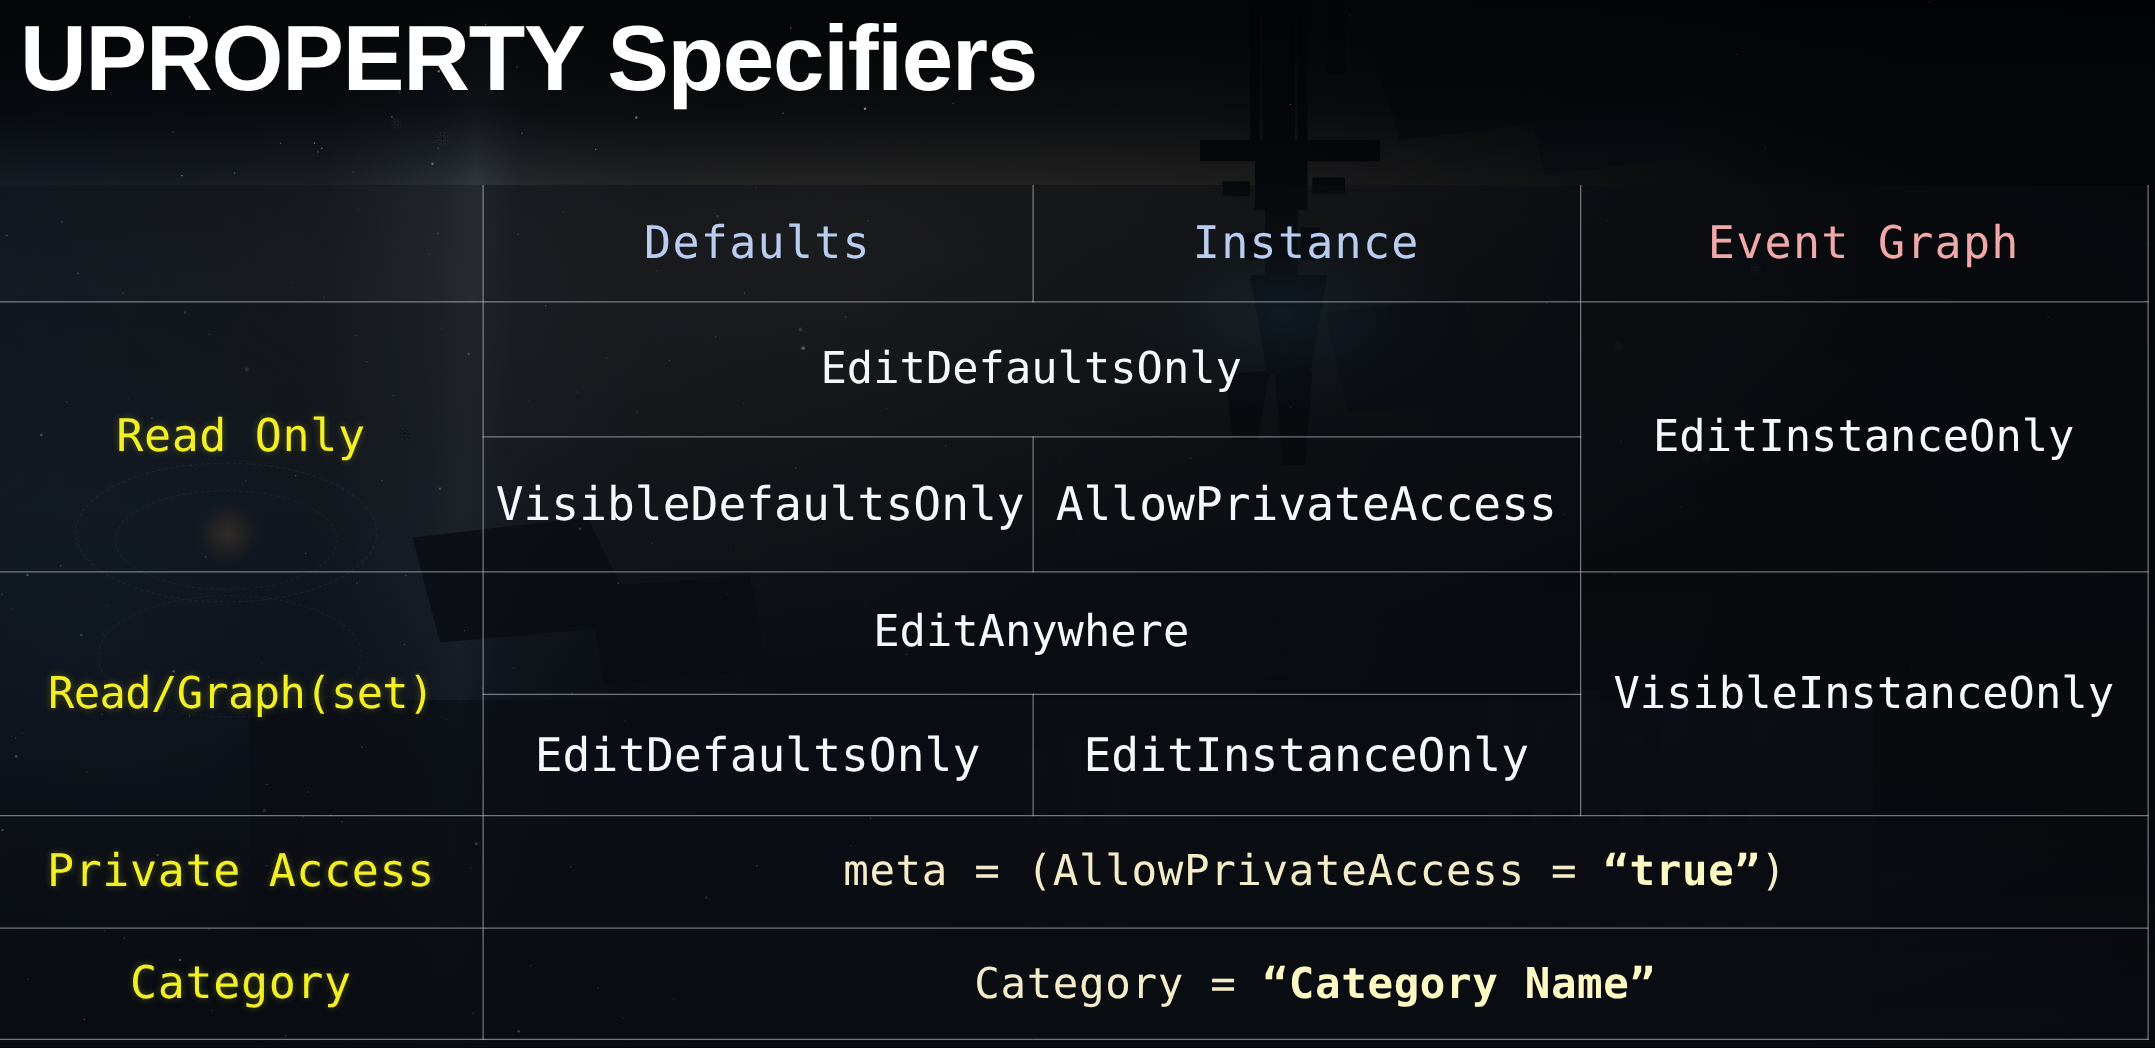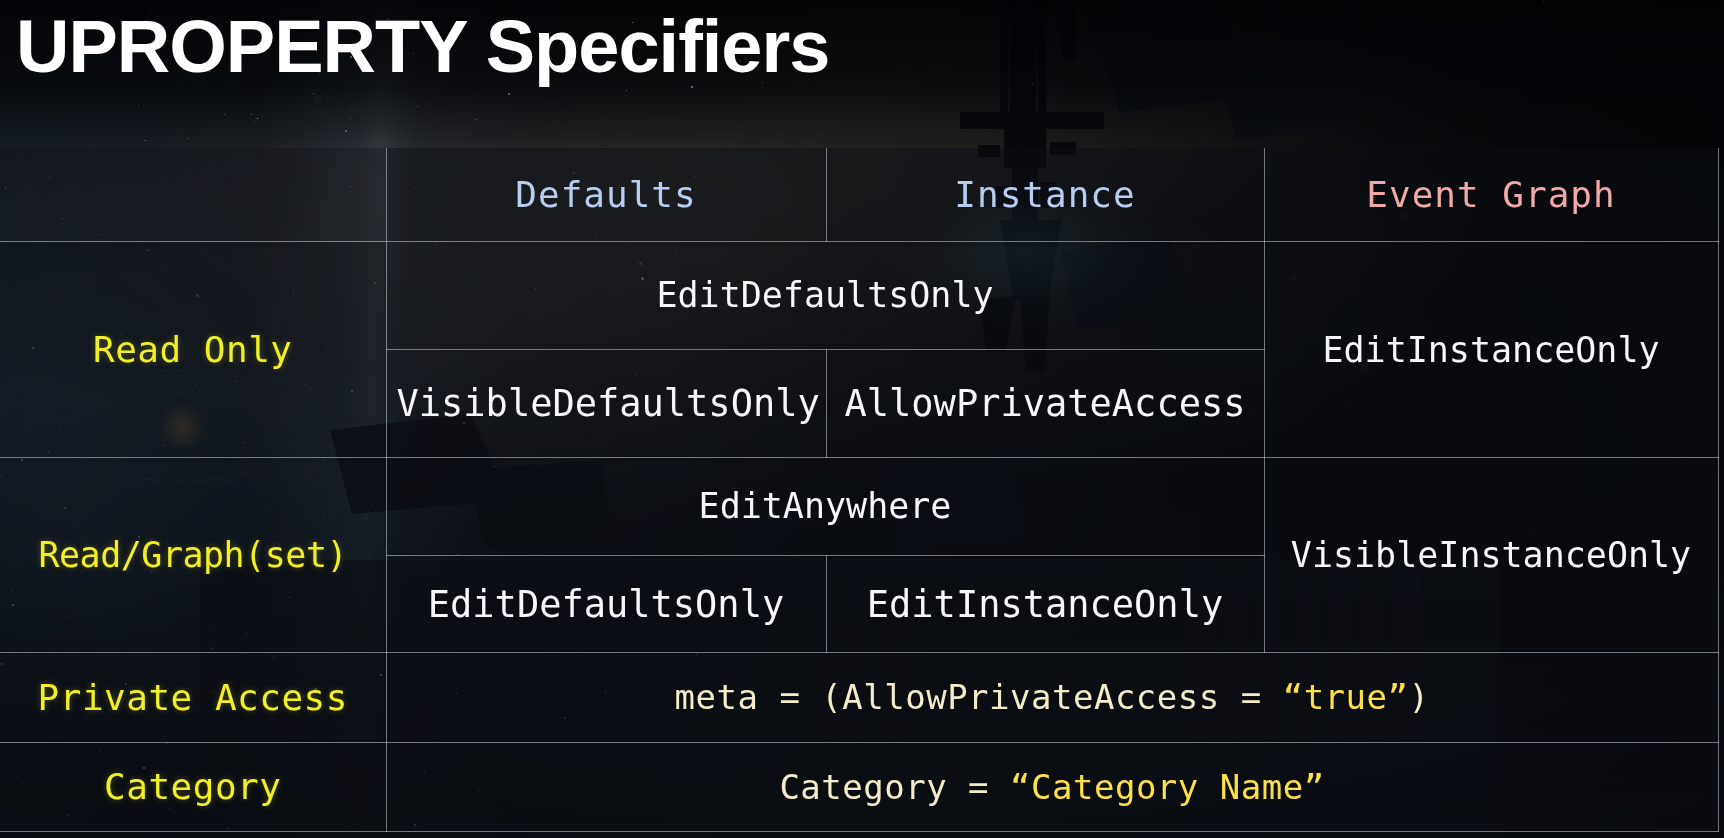--- a/index.html
+++ b/index.html
@@ -194,21 +194,21 @@
   }
   .spec.big { font-size: 35px; }
 
   
   .code {
     font-size: 34px;
     color: #f4ecc8;
     letter-spacing: 0.5px;
     white-space: nowrap;
   }
-  .code .str { color: #fde047; }
+  .code .str { color: #fef9c3; font-weight: bold; }
 
   
   tr.header-row  { height: 84px; }
   tr.r-any       { height: 96px; }
   tr.r-sub       { height: 97px; }
   tr.r-eany      { height: 88px; }
   tr.r-esub      { height: 87px; }
   tr.r-priv      { height: 80px; }
   tr.r-cat       { height: 80px; }
 </style>

